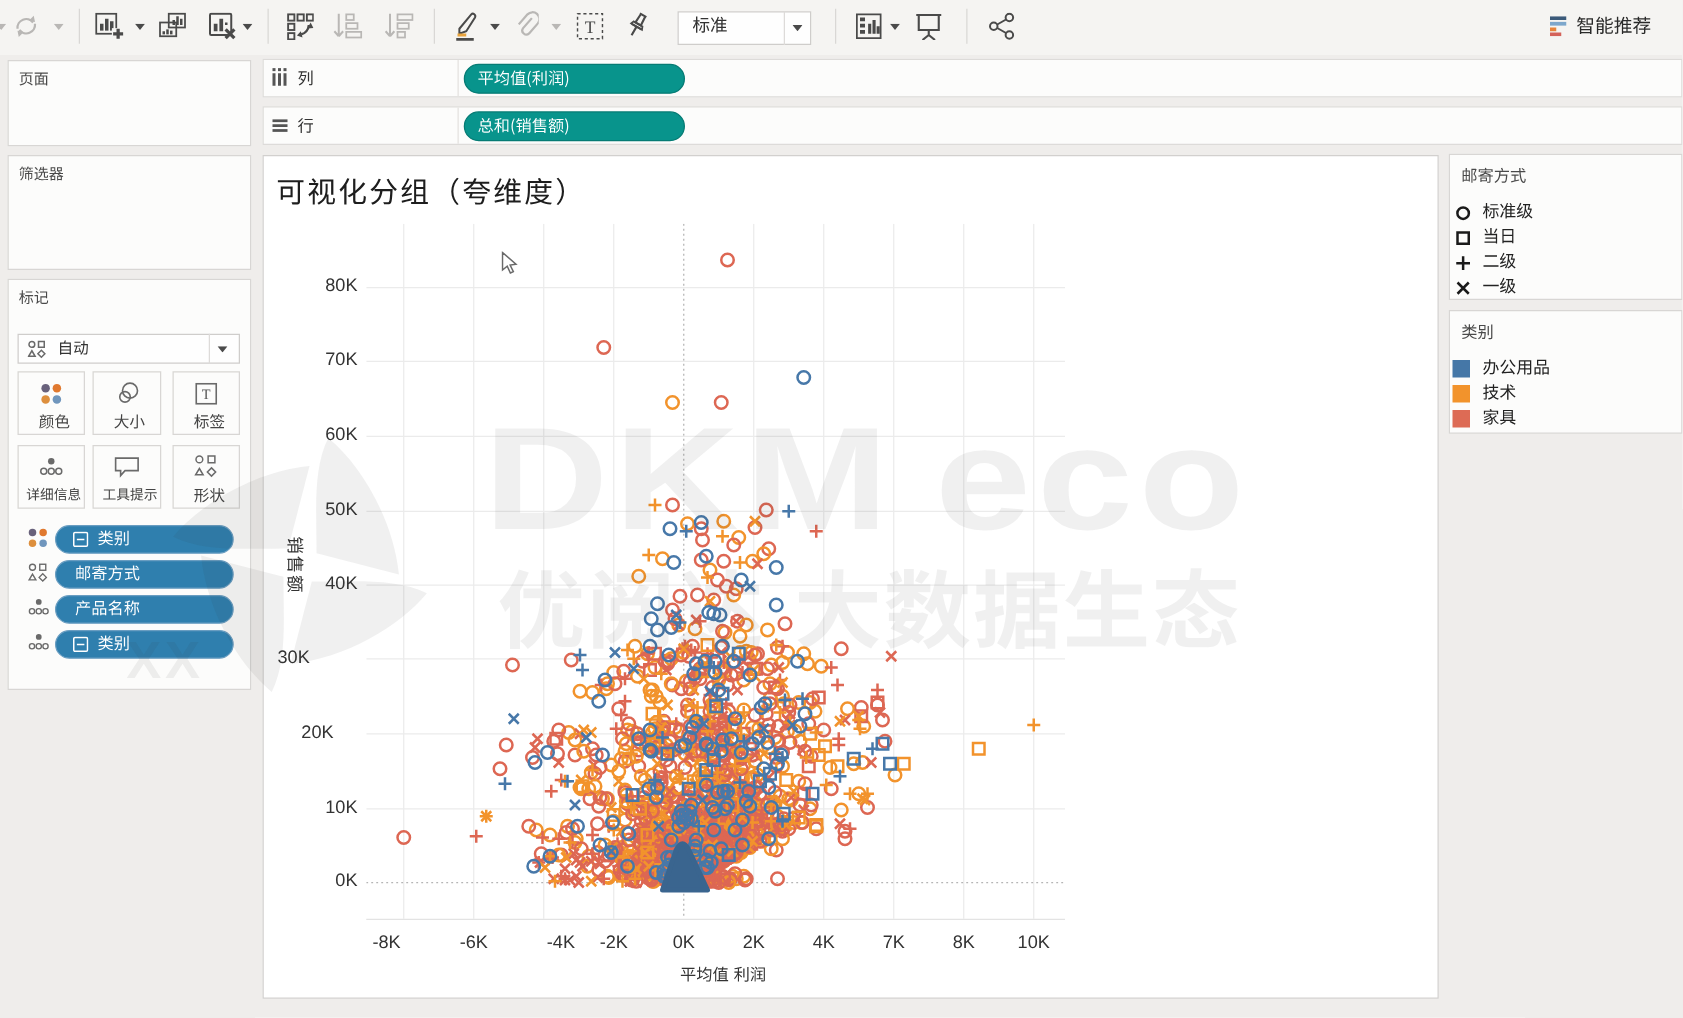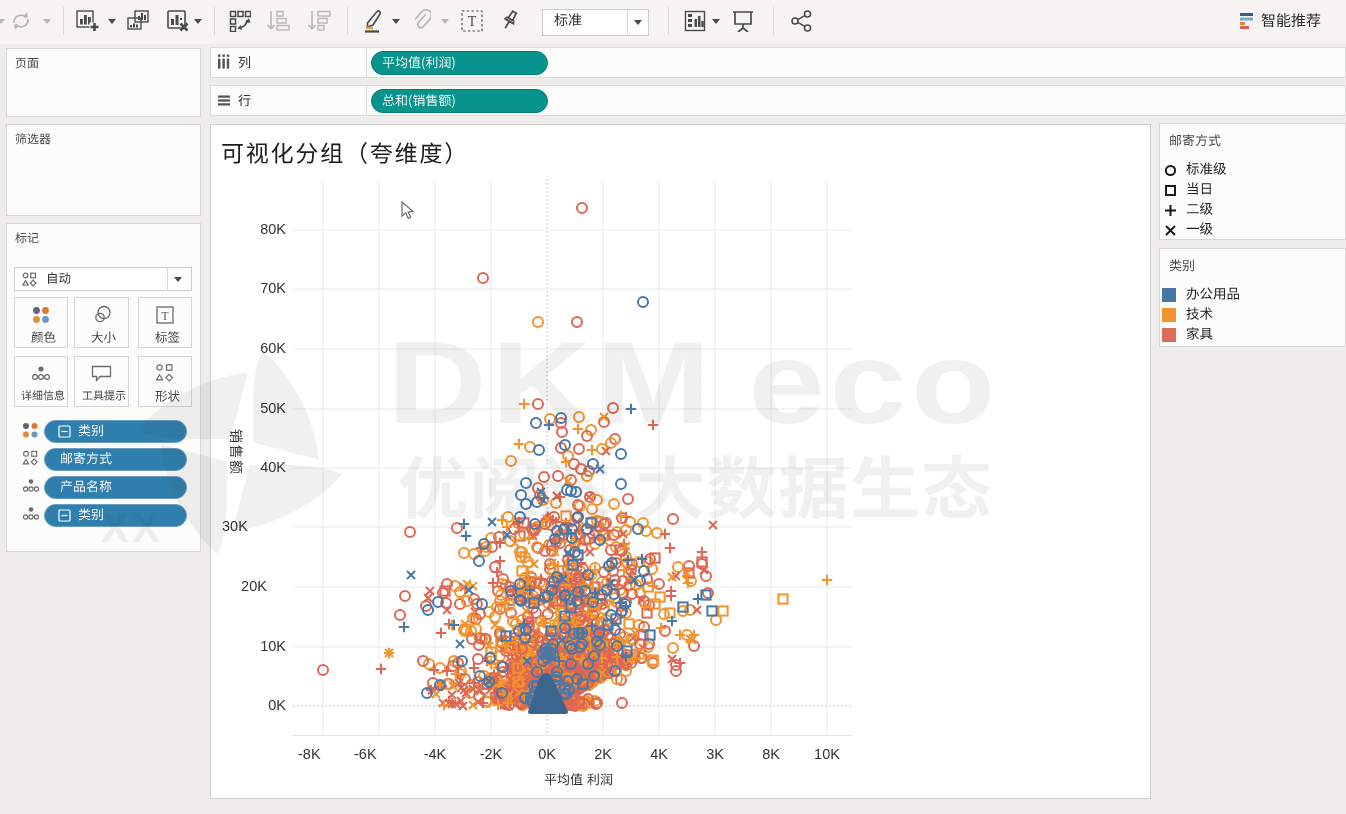--- a/index.html
+++ b/index.html
@@ -417,27 +417,27 @@
 <div class="abs" style="left:222px;top:697px;width:64px;text-align:right;font-size:14.5px;color:#333">0K</div>
 <div class="abs" style="left:222px;top:638px;width:64px;text-align:right;font-size:14.5px;color:#333">10K</div>
 <div class="abs" style="left:222px;top:578px;width:64px;text-align:center;font-size:14.5px;color:#333">20K</div>
 <div class="abs" style="left:222px;top:518px;width:64px;text-align:left;font-size:14.5px;color:#333">30K</div>
 <div class="abs" style="left:222px;top:459px;width:64px;text-align:right;font-size:14.5px;color:#333">40K</div>
 <div class="abs" style="left:222px;top:400px;width:64px;text-align:right;font-size:14.5px;color:#333">50K</div>
 <div class="abs" style="left:222px;top:340px;width:64px;text-align:right;font-size:14.5px;color:#333">60K</div>
 <div class="abs" style="left:222px;top:280px;width:64px;text-align:right;font-size:14.5px;color:#333">70K</div>
 <div class="abs" style="left:222px;top:221px;width:64px;text-align:right;font-size:14.5px;color:#333">80K</div>
 <div class="abs" style="left:298px;top:746px;width:50px;font-size:14.5px;color:#333">-8K</div>
-<div class="abs" style="left:354px;top:746px;width:50px;text-align:left;font-size:14.5px;color:#333">-6K</div>
-<div class="abs" style="left:410px;top:746px;width:50px;text-align:center;font-size:14.5px;color:#333">-4K</div>
+<div class="abs" style="left:354px;top:746px;width:50px;text-align:center;font-size:14.5px;color:#333">-6K</div>
+<div class="abs" style="left:410px;top:746px;width:50px;text-align:right;font-size:14.5px;color:#333">-4K</div>
 <div class="abs" style="left:466px;top:746px;width:50px;text-align:center;font-size:14.5px;color:#333">-2K</div>
 <div class="abs" style="left:522px;top:746px;width:50px;text-align:center;font-size:14.5px;color:#333">0K</div>
 <div class="abs" style="left:578px;top:746px;width:50px;text-align:center;font-size:14.5px;color:#333">2K</div>
 <div class="abs" style="left:634px;top:746px;width:50px;text-align:center;font-size:14.5px;color:#333">4K</div>
-<div class="abs" style="left:690px;top:746px;width:50px;text-align:center;font-size:14.5px;color:#333">3K</div>
+<div class="abs" style="left:690px;top:746px;width:50px;text-align:center;font-size:14.5px;color:#333">7K</div>
 <div class="abs" style="left:746px;top:746px;width:50px;text-align:center;font-size:14.5px;color:#333">8K</div>
 <div class="abs" style="left:802px;top:746px;width:50px;text-align:center;font-size:14.5px;color:#333">10K</div>
 <svg class="abs" style="left:219px;top:421px;overflow:visible" width="16" height="50">
     <g transform="rotate(90 8 8)">
       <path transform="translate(8,4)" d="M6.1 -10.9C6.7 -10.1 7.3 -9.0 7.5 -8.3L8.3 -8.7C8.1 -9.4 7.5 -10.5 7.0 -11.3ZM12.4 -11.4C12.1 -10.5 11.4 -9.4 11.0 -8.7L11.8 -8.3C12.2 -9.0 12.9 -10.0 13.3 -11.0ZM2.5 -11.7C2.1 -10.4 1.4 -9.2 0.5 -8.4C0.7 -8.1 1.0 -7.6 1.1 -7.4C1.5 -7.9 1.9 -8.5 2.3 -9.1H5.7V-10.1H2.8C3.1 -10.5 3.2 -11.0 3.4 -11.5ZM0.9 -4.8V-3.9H2.9V-1.1C2.9 -0.5 2.5 -0.1 2.2 0.1C2.4 0.3 2.6 0.7 2.7 0.9C2.9 0.7 3.3 0.5 5.7 -0.8C5.6 -1.1 5.5 -1.5 5.5 -1.7L3.9 -0.9V-3.9H5.8V-4.8H3.9V-6.7H5.5V-7.7H1.5V-6.7H2.9V-4.8ZM7.3 -4.4H12.0V-2.8H7.3ZM7.3 -5.3V-6.8H12.0V-5.3ZM9.2 -11.8V-7.8H6.3V1.1H7.3V-1.9H12.0V-0.2C12.0 -0.0 11.9 0.0 11.7 0.0C11.5 0.1 10.8 0.1 10.0 0.0C10.2 0.3 10.3 0.7 10.3 1.0C11.4 1.0 12.0 1.0 12.4 0.8C12.8 0.7 12.9 0.4 12.9 -0.2V-7.8L12.0 -7.8H10.2V-11.8Z M19.0 -11.8C18.3 -10.2 17.2 -8.7 15.9 -7.7C16.2 -7.5 16.6 -7.1 16.7 -6.9C17.1 -7.3 17.5 -7.7 17.9 -8.2V-3.6H19.0V-4.1H28.1V-5.0H23.6V-6.0H27.2V-6.7H23.6V-7.7H27.1V-8.5H23.6V-9.4H27.8V-10.2H23.8C23.6 -10.7 23.3 -11.3 23.0 -11.8L22.0 -11.5C22.2 -11.1 22.5 -10.6 22.7 -10.2H19.3C19.6 -10.6 19.8 -11.1 20.0 -11.5ZM17.9 -3.1V1.1H19.0V0.5H26.2V1.1H27.3V-3.1ZM19.0 -0.4V-2.2H26.2V-0.4ZM22.6 -7.7V-6.7H19.0V-7.7ZM22.6 -8.5H19.0V-9.4H22.6ZM22.6 -6.0V-5.0H19.0V-6.0Z M40.7 -6.9C40.6 -2.6 40.5 -0.6 37.4 0.4C37.6 0.6 37.8 0.9 37.9 1.2C41.2 -0.0 41.6 -2.3 41.6 -6.9ZM41.3 -1.2C42.3 -0.5 43.4 0.5 44.0 1.1L44.6 0.3C44.0 -0.2 42.8 -1.2 41.9 -1.8ZM38.4 -8.5V-1.9H39.3V-7.7H42.9V-2.0H43.8V-8.5H41.2C41.4 -9.0 41.6 -9.5 41.8 -10.0H44.3V-10.9H38.2V-10.0H40.8C40.7 -9.5 40.5 -9.0 40.3 -8.5ZM34.0 -11.5C34.2 -11.2 34.4 -10.8 34.6 -10.4H31.9V-8.3H32.8V-9.5H37.0V-8.3H38.0V-10.4H35.7C35.5 -10.8 35.2 -11.3 34.9 -11.7ZM32.8 -3.3V1.0H33.7V0.6H36.2V1.0H37.1V-3.3ZM33.7 -0.3V-2.4H36.2V-0.3ZM33.1 -5.8 34.1 -5.3C33.4 -4.7 32.5 -4.3 31.5 -4.0C31.7 -3.8 31.9 -3.3 32.0 -3.0C33.0 -3.4 34.1 -4.0 35.0 -4.8C35.9 -4.3 36.8 -3.8 37.3 -3.4L38.0 -4.1C37.5 -4.5 36.6 -5.0 35.7 -5.4C36.4 -6.1 37.0 -6.9 37.4 -7.8L36.9 -8.1L36.6 -8.1H34.5C34.7 -8.4 34.8 -8.7 34.9 -8.9L34.0 -9.1C33.6 -8.1 32.8 -7.0 31.6 -6.2C31.8 -6.1 32.0 -5.8 32.2 -5.6C32.9 -6.1 33.5 -6.7 33.9 -7.3H36.1C35.8 -6.8 35.4 -6.3 34.9 -5.9L33.8 -6.5Z" fill="#333"></path>
     </g>
   </svg>
 <svg class="abs" style="left:544px;top:773px;overflow:visible" width="70" height="17">
     <path transform="translate(0,11.2)" d="M2.3 -8.2C2.8 -7.2 3.3 -6.0 3.5 -5.2L4.4 -5.5C4.2 -6.3 3.7 -7.5 3.1 -8.4ZM9.8 -8.5C9.5 -7.6 8.9 -6.2 8.4 -5.4L9.2 -5.1C9.8 -5.9 10.4 -7.2 10.8 -8.2ZM0.7 -4.5V-3.5H6.0V1.0H7.0V-3.5H12.3V-4.5H7.0V-9.1H11.6V-10.0H1.4V-9.1H6.0V-4.5Z M19.3 -6.0C20.1 -5.3 21.1 -4.4 21.6 -3.8L22.3 -4.5C21.7 -5.0 20.7 -5.9 19.9 -6.6ZM18.3 -1.5 18.7 -0.6C20.0 -1.4 21.8 -2.3 23.4 -3.3L23.2 -4.1C21.4 -3.1 19.5 -2.1 18.3 -1.5ZM20.4 -10.9C19.8 -9.2 18.8 -7.6 17.6 -6.5C17.8 -6.3 18.1 -5.9 18.3 -5.7C18.9 -6.3 19.5 -7.1 20.0 -7.9H24.2C24.0 -2.6 23.8 -0.5 23.4 -0.1C23.3 0.1 23.1 0.2 22.8 0.2C22.5 0.2 21.7 0.2 20.7 0.1C20.9 0.3 21.0 0.7 21.0 1.0C21.8 1.0 22.7 1.1 23.2 1.0C23.6 1.0 23.9 0.9 24.2 0.5C24.7 -0.2 24.9 -2.2 25.1 -8.3C25.1 -8.5 25.1 -8.8 25.1 -8.8H20.5C20.8 -9.4 21.1 -10.0 21.3 -10.6ZM13.5 -1.6 13.8 -0.6C15.1 -1.2 16.7 -2.1 18.2 -2.9L17.9 -3.7L16.1 -2.8V-6.9H17.7V-7.8H16.1V-10.8H15.2V-7.8H13.6V-6.9H15.2V-2.4C14.5 -2.1 13.9 -1.8 13.5 -1.6Z M33.8 -10.9C33.7 -10.5 33.7 -10.1 33.6 -9.6H30.3V-8.7H33.5C33.4 -8.3 33.3 -7.9 33.2 -7.5H31.0V-0.2H29.7V0.7H38.5V-0.2H37.3V-7.5H34.1C34.2 -7.9 34.3 -8.3 34.4 -8.7H38.1V-9.6H34.6L34.8 -10.9ZM31.9 -0.2V-1.3H36.4V-0.2ZM31.9 -4.9H36.4V-3.8H31.9ZM31.9 -5.7V-6.7H36.4V-5.7ZM31.9 -3.1H36.4V-2.0H31.9ZM29.4 -10.9C28.7 -8.9 27.6 -7.0 26.4 -5.7C26.6 -5.5 26.9 -5.0 27.0 -4.8C27.3 -5.2 27.7 -5.7 28.1 -6.2V1.0H29.0V-7.7C29.5 -8.6 30.0 -9.6 30.3 -10.6Z M50.6 -9.4V-2.2H51.6V-9.4ZM53.8 -10.7V-0.3C53.8 -0.0 53.7 0.1 53.5 0.1C53.2 0.1 52.4 0.1 51.5 0.1C51.6 0.3 51.8 0.8 51.8 1.1C53.0 1.1 53.8 1.0 54.2 0.9C54.6 0.7 54.8 0.4 54.8 -0.3V-10.7ZM48.9 -10.8C47.6 -10.3 45.4 -9.9 43.4 -9.6C43.6 -9.4 43.7 -9.0 43.8 -8.8C44.6 -8.9 45.4 -9.0 46.3 -9.2V-7.0H43.5V-6.1H46.1C45.4 -4.5 44.3 -2.7 43.3 -1.7C43.4 -1.4 43.7 -1.0 43.8 -0.8C44.7 -1.7 45.6 -3.1 46.3 -4.6V1.0H47.2V-4.1C47.9 -3.5 48.7 -2.7 49.1 -2.2L49.7 -3.1C49.3 -3.4 47.8 -4.7 47.2 -5.1V-6.1H49.7V-7.0H47.2V-9.4C48.1 -9.6 48.9 -9.8 49.6 -10.1Z M56.9 -10.0C57.7 -9.6 58.6 -9.0 59.0 -8.5L59.6 -9.3C59.1 -9.8 58.2 -10.3 57.4 -10.7ZM56.4 -6.6C57.1 -6.3 58.1 -5.7 58.5 -5.3L59.1 -6.1C58.6 -6.5 57.7 -7.0 56.9 -7.3ZM56.6 0.3 57.5 0.8C58.1 -0.4 58.7 -2.0 59.2 -3.4L58.4 -3.9C57.9 -2.4 57.2 -0.7 56.6 0.3ZM59.7 -8.2V1.0H60.5V-8.2ZM59.9 -10.5C60.5 -9.9 61.1 -9.0 61.4 -8.5L62.2 -9.0C61.9 -9.6 61.2 -10.4 60.6 -11.0ZM61.2 -1.7V-0.8H66.2V-1.7H64.2V-4.0H65.9V-4.8H64.2V-6.9H66.1V-7.7H61.4V-6.9H63.3V-4.8H61.6V-4.0H63.3V-1.7ZM62.5 -10.3V-9.4H67.0V-0.3C67.0 -0.0 66.9 0.1 66.7 0.1C66.5 0.1 65.6 0.1 64.7 0.0C64.9 0.3 65.0 0.7 65.1 1.0C66.2 1.0 66.9 1.0 67.3 0.8C67.8 0.7 67.9 0.4 67.9 -0.3V-10.3Z" fill="#333"></path>
   </svg>

